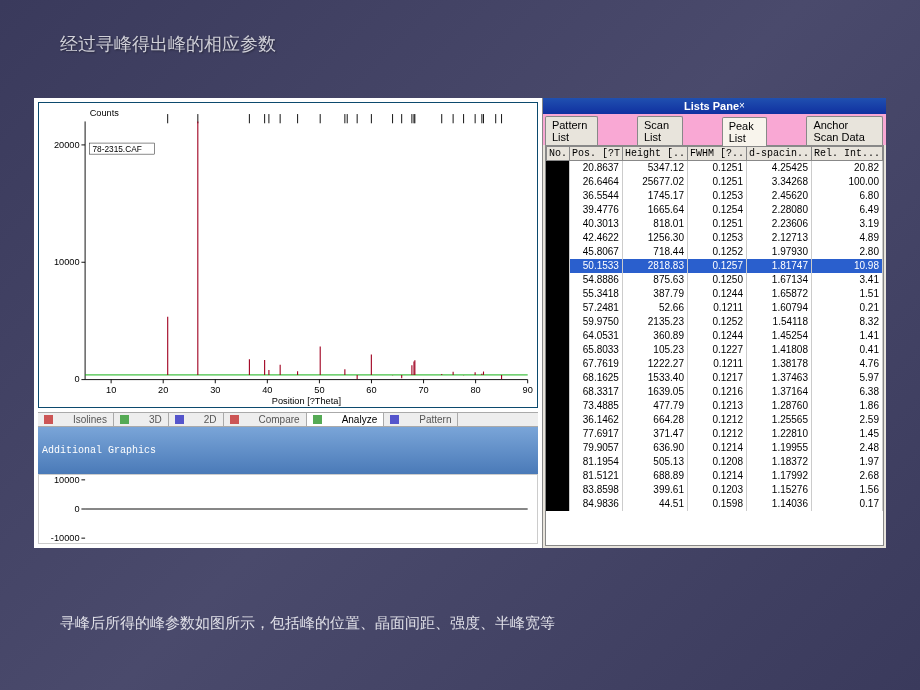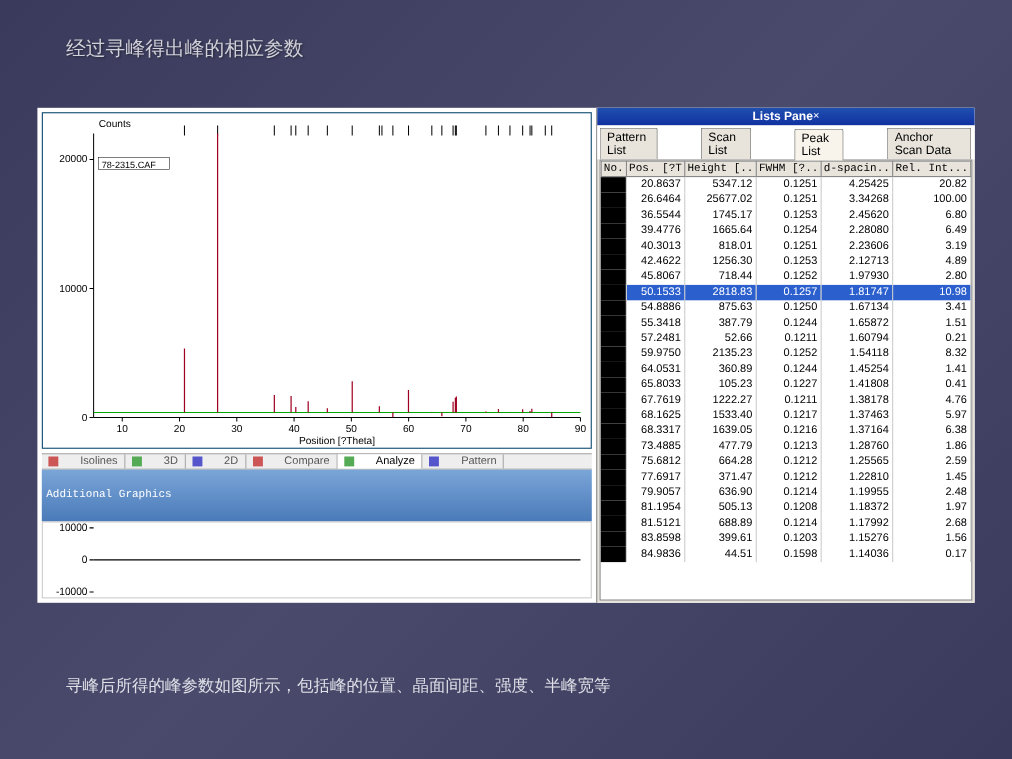--- a/index.html
+++ b/index.html
@@ -59,21 +59,21 @@
     flex: 0 0 307px; border-left: 1px solid #888;
     display: flex; flex-direction: column; background: #e8e4dc;
   }
   .lists-title {
     background: linear-gradient(#2050b0,#1030a0); color: #fff;
     font: bold 11px Arial; padding: 2px 6px;
     display: flex; justify-content: center;
   }
   .close-x { font: 10px Arial; cursor: pointer; }
   .list-tabs {
-    display: flex; background: #ffffff; padding: 2px 2px 0 2px;
+    display: flex; background: #f9a8d4; padding: 2px 2px 0 2px;
     font: 11px Arial;
     gap: 38px;
   }
   .list-tab {
     border: 1px solid #888; border-bottom: none;
     padding: 2px 6px; margin-right: 1px; background: #e8e4dc;
     cursor: pointer; border-radius: 2px 2px 0 0;
   }
   .list-tab.active { background: #f8f4ec; position: relative; top: 1px; }
   .table-wrap {
@@ -387,21 +387,21 @@
             <tr>
               <td class="no"></td>
               <td>73.4885</td>
               <td>477.79</td>
               <td>0.1213</td>
               <td>1.28760</td>
               <td>1.86</td>
             </tr>
             <tr>
               <td class="no"></td>
-              <td>75.6812</td>
+              <td>36.1462</td>
               <td>664.28</td>
               <td>0.1212</td>
               <td>1.25565</td>
               <td>2.59</td>
             </tr>
             <tr>
               <td class="no"></td>
               <td>77.6917</td>
               <td>371.47</td>
               <td>0.1212</td>

